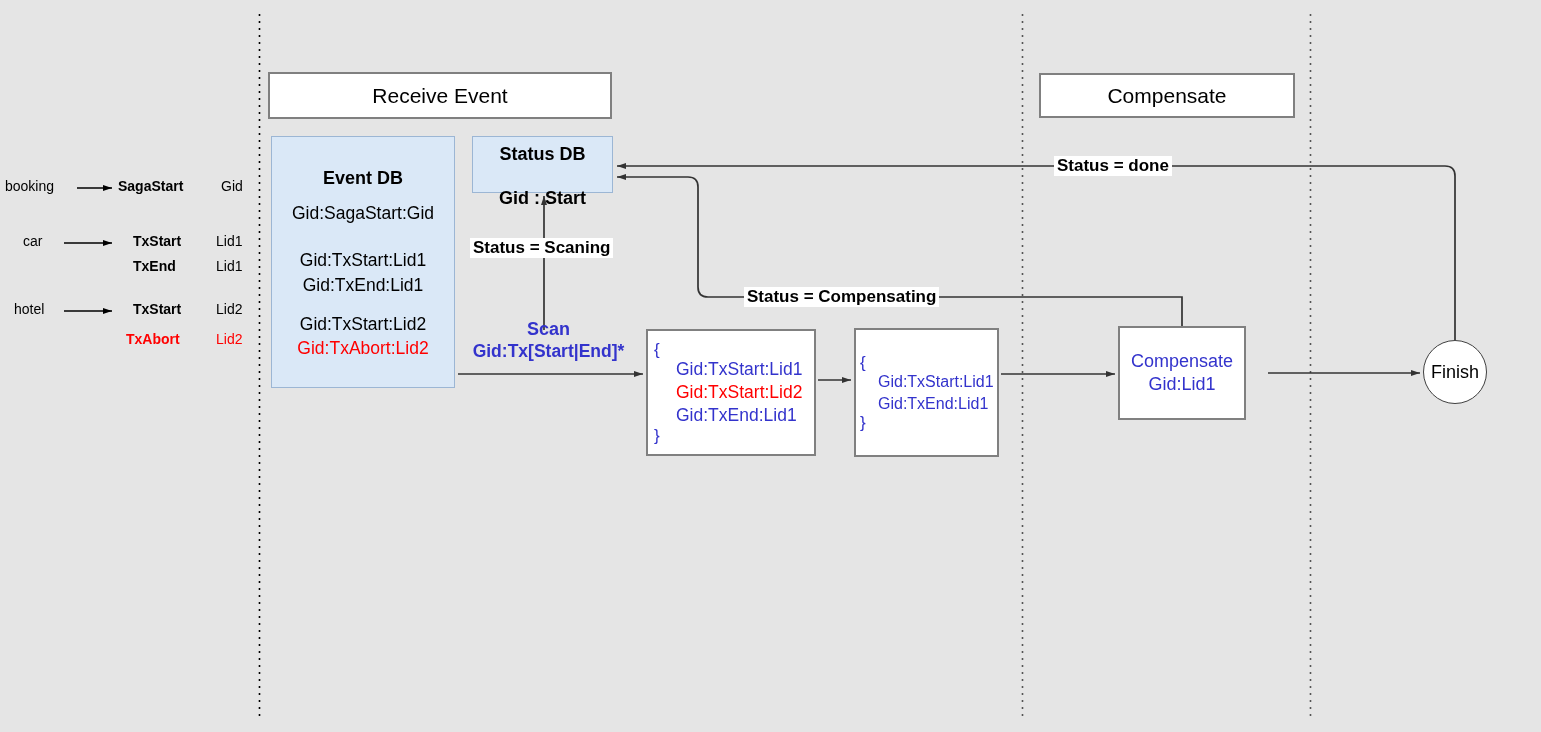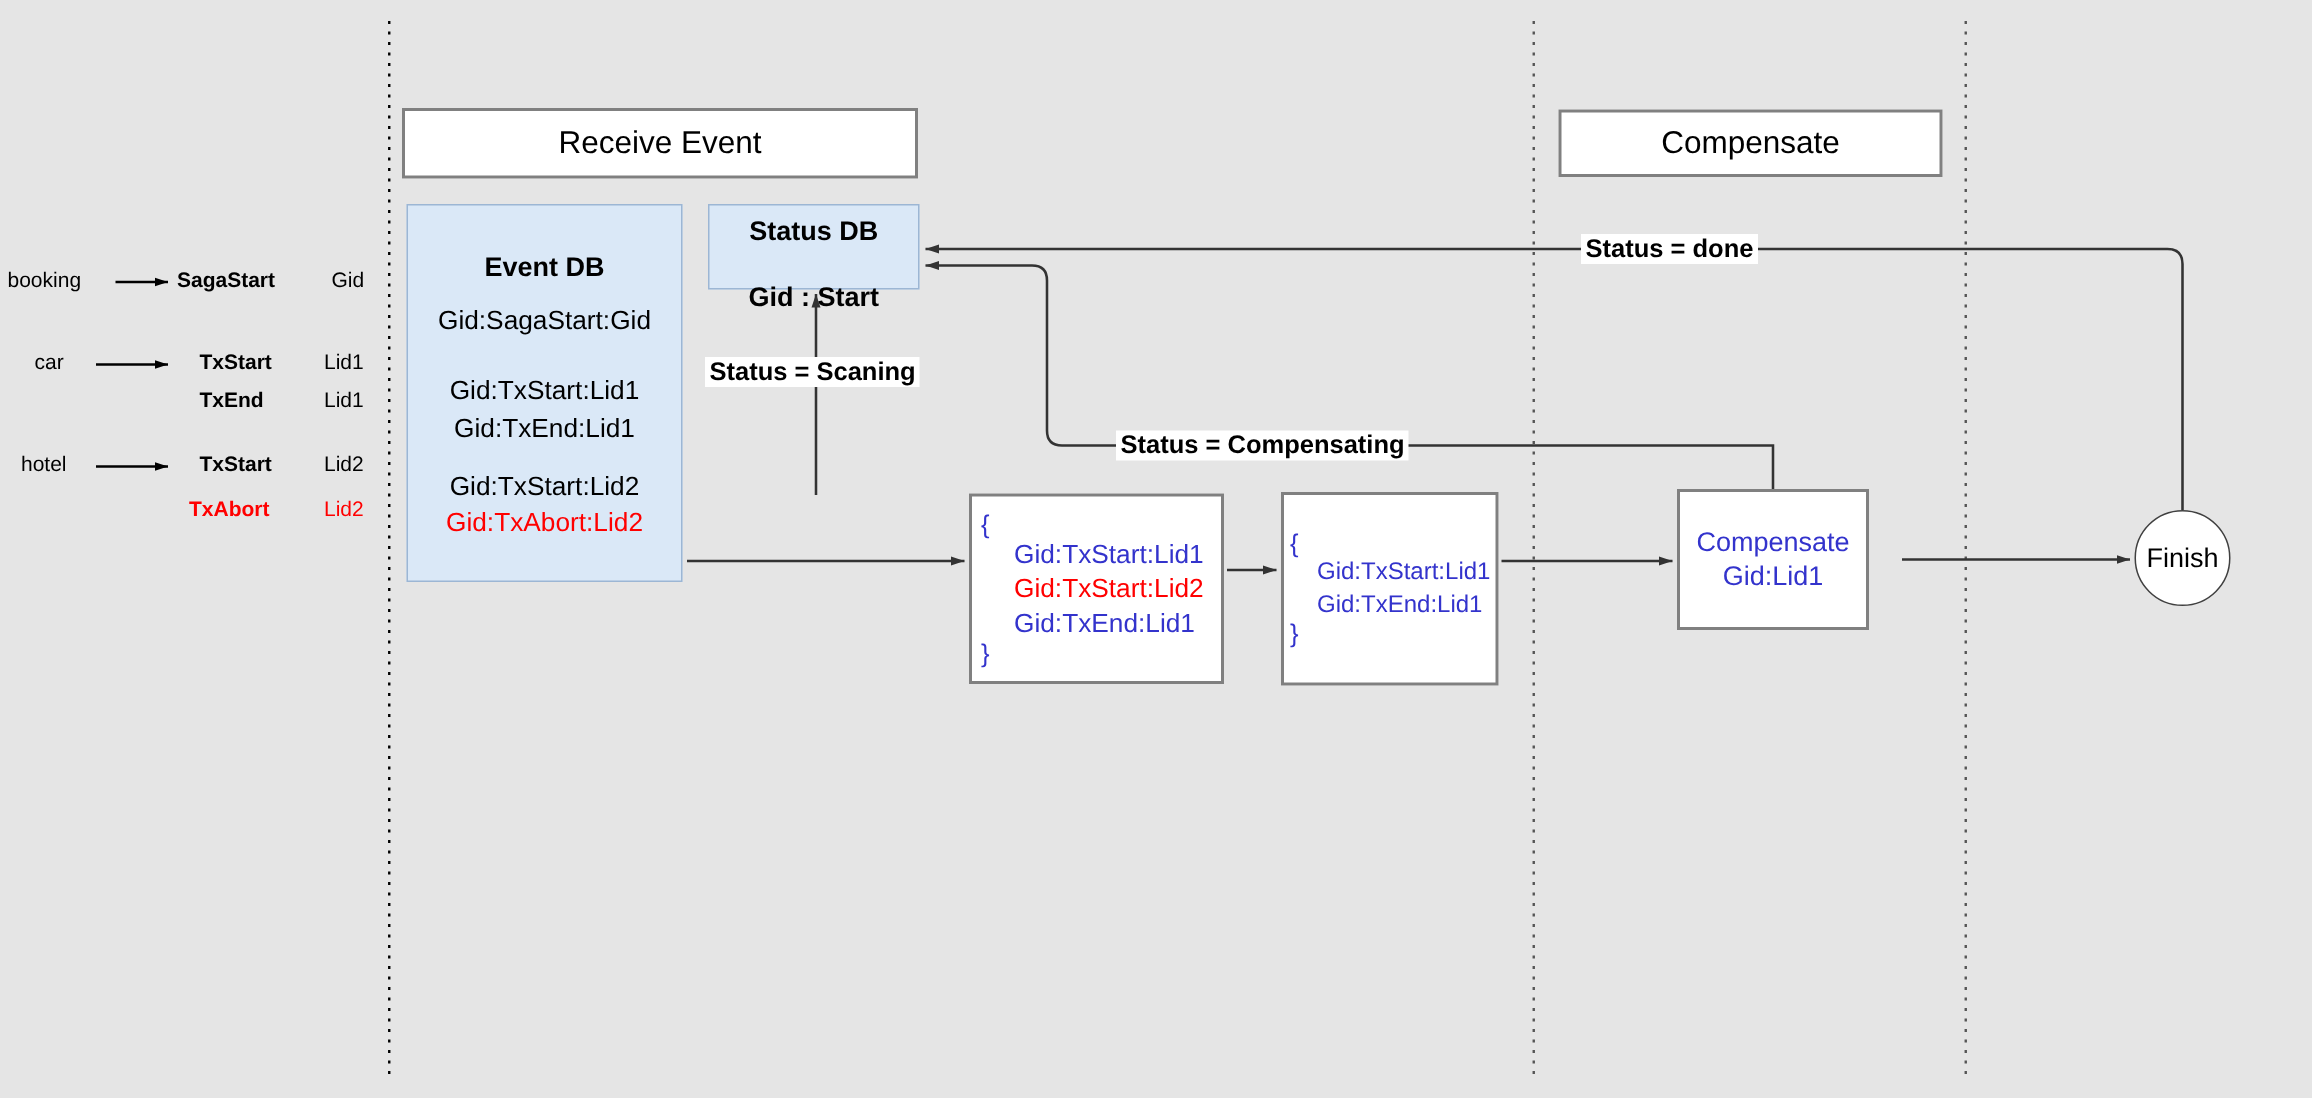--- a/index.html
+++ b/index.html
@@ -201,20 +201,24 @@
     <div style="height:14px;"></div>
     <div class="db-line">Gid:TxStart:Lid2</div>
     <div class="db-line red">Gid:TxAbort:Lid2</div>
   </div>
 
   <div class="node db-box" style="left:472px; top:136px; width:141px; height:57px;">
     <div class="db-title">Status DB</div>
     <div class="db-title">Gid : Start</div>
   </div>
 
+  <div style="position:absolute; left:466px; top:318px; width:165px; text-align:center;">
+    <div style="color:#3333cc; font-weight:bold; font-size:18px; line-height:1.25;">Scan</div>
+    <div style="color:#3333cc; font-weight:bold; font-size:17.5px; line-height:1.25;">Gid:Tx[Start|End]*</div>
+  </div>
 
   <div class="edge-label" style="left:470px; top:238px;">Status = Scaning</div>
 
   <div class="edge-label" style="left:744px; top:287px;">Status = Compensating</div>
 
   <div class="edge-label" style="left:1054px; top:156px;">Status = done</div>
 
   <div class="node code-box" style="left:646px; top:329px; width:170px; height:127px; padding:6px 0 6px 6px;">
     <div class="brace">{</div>
     <div class="code-line">Gid:TxStart:Lid1</div>

